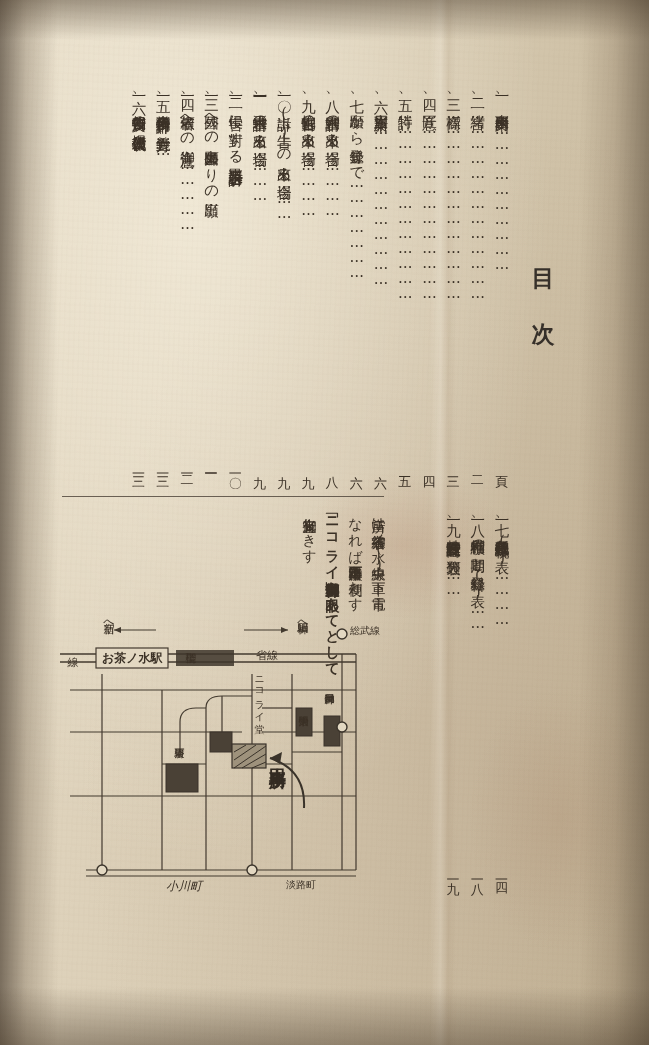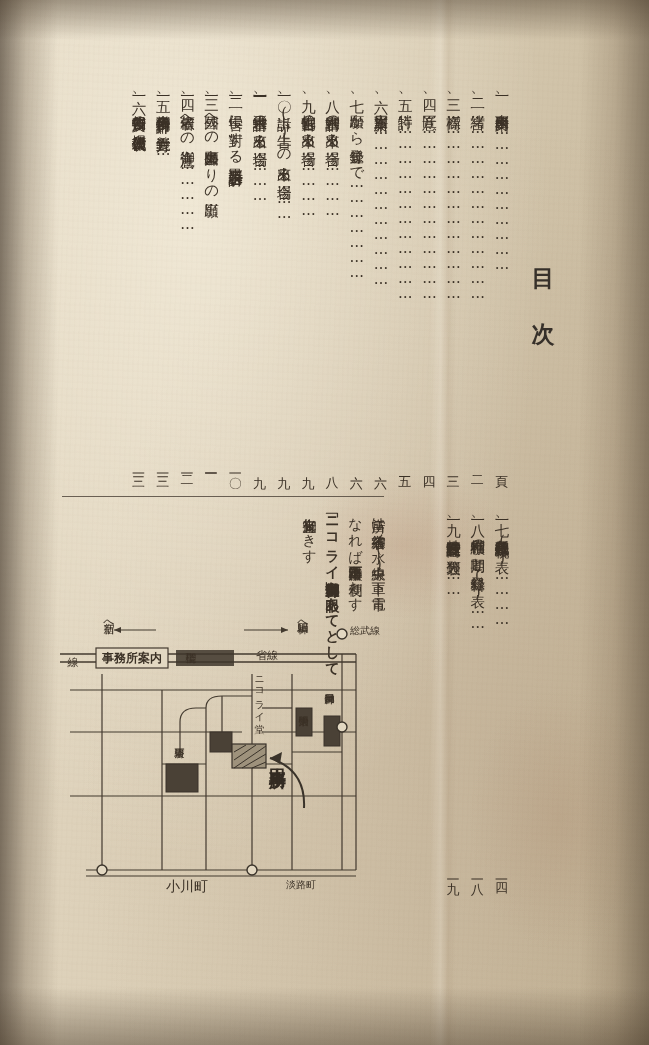--- a/index.html
+++ b/index.html
@@ -284,27 +284,27 @@
       </g>
 
       <g stroke="#3a332a" stroke-width="2" fill="none">
         <path d="M248 196 Q250 158 214 146"></path>
         <polygon points="214,146 226,140 224,152" fill="#3a332a" stroke="none"></polygon>
       </g>
     </svg>
 
     <div class="map-label vert" style="left:44px; top:2px; font-size:11px;">新宿へ</div>
     <div class="map-label vert" style="left:238px; top:2px; font-size:11px;">神田駅へ</div>
-    <div class="map-label" style="left:46px; top:38px; font-size:12px; font-weight:bold;">事務所案内</div>
+    <div class="map-label" style="left:46px; top:38px; font-size:12px; font-weight:bold;">お茶ノ水駅</div>
     <div class="map-label vert" style="left:8px; top:36px; font-size:11px;">線</div>
     <div class="map-label vert" style="left:126px; top:32px; font-size:11px;">聖橋</div>
     <div class="map-label" style="left:200px; top:36px; font-size:11px;">省線</div>
     <div class="map-label" style="left:294px; top:12px; font-size:10px;">総武線</div>
     <div class="map-label vert" style="left:196px; top:58px; font-size:10px;">ニコライ堂</div>
     <div class="map-label vert" style="left:266px; top:74px; font-size:10px;">神田郵便局</div>
     <div class="map-label vert" style="left:240px; top:96px; font-size:10px;">明治大學</div>
-    <div class="map-label" style="left:110px; top:266px; font-size:14px;">小川町</div>
+    <div class="map-label" style="left:110px; top:266px; font-size:12px;font-style:italic;">小川町</div>
     <div class="map-label" style="left:230px; top:266px; font-size:10px;">淡路町</div>
     <div class="map-label vert" style="left:116px; top:128px; font-size:10px;">駿河臺下</div>
 
     <div class="big-vert" style="left:212px; top:142px;">上田事務所</div>
   </div>
 </div>
 
 </body></html>

